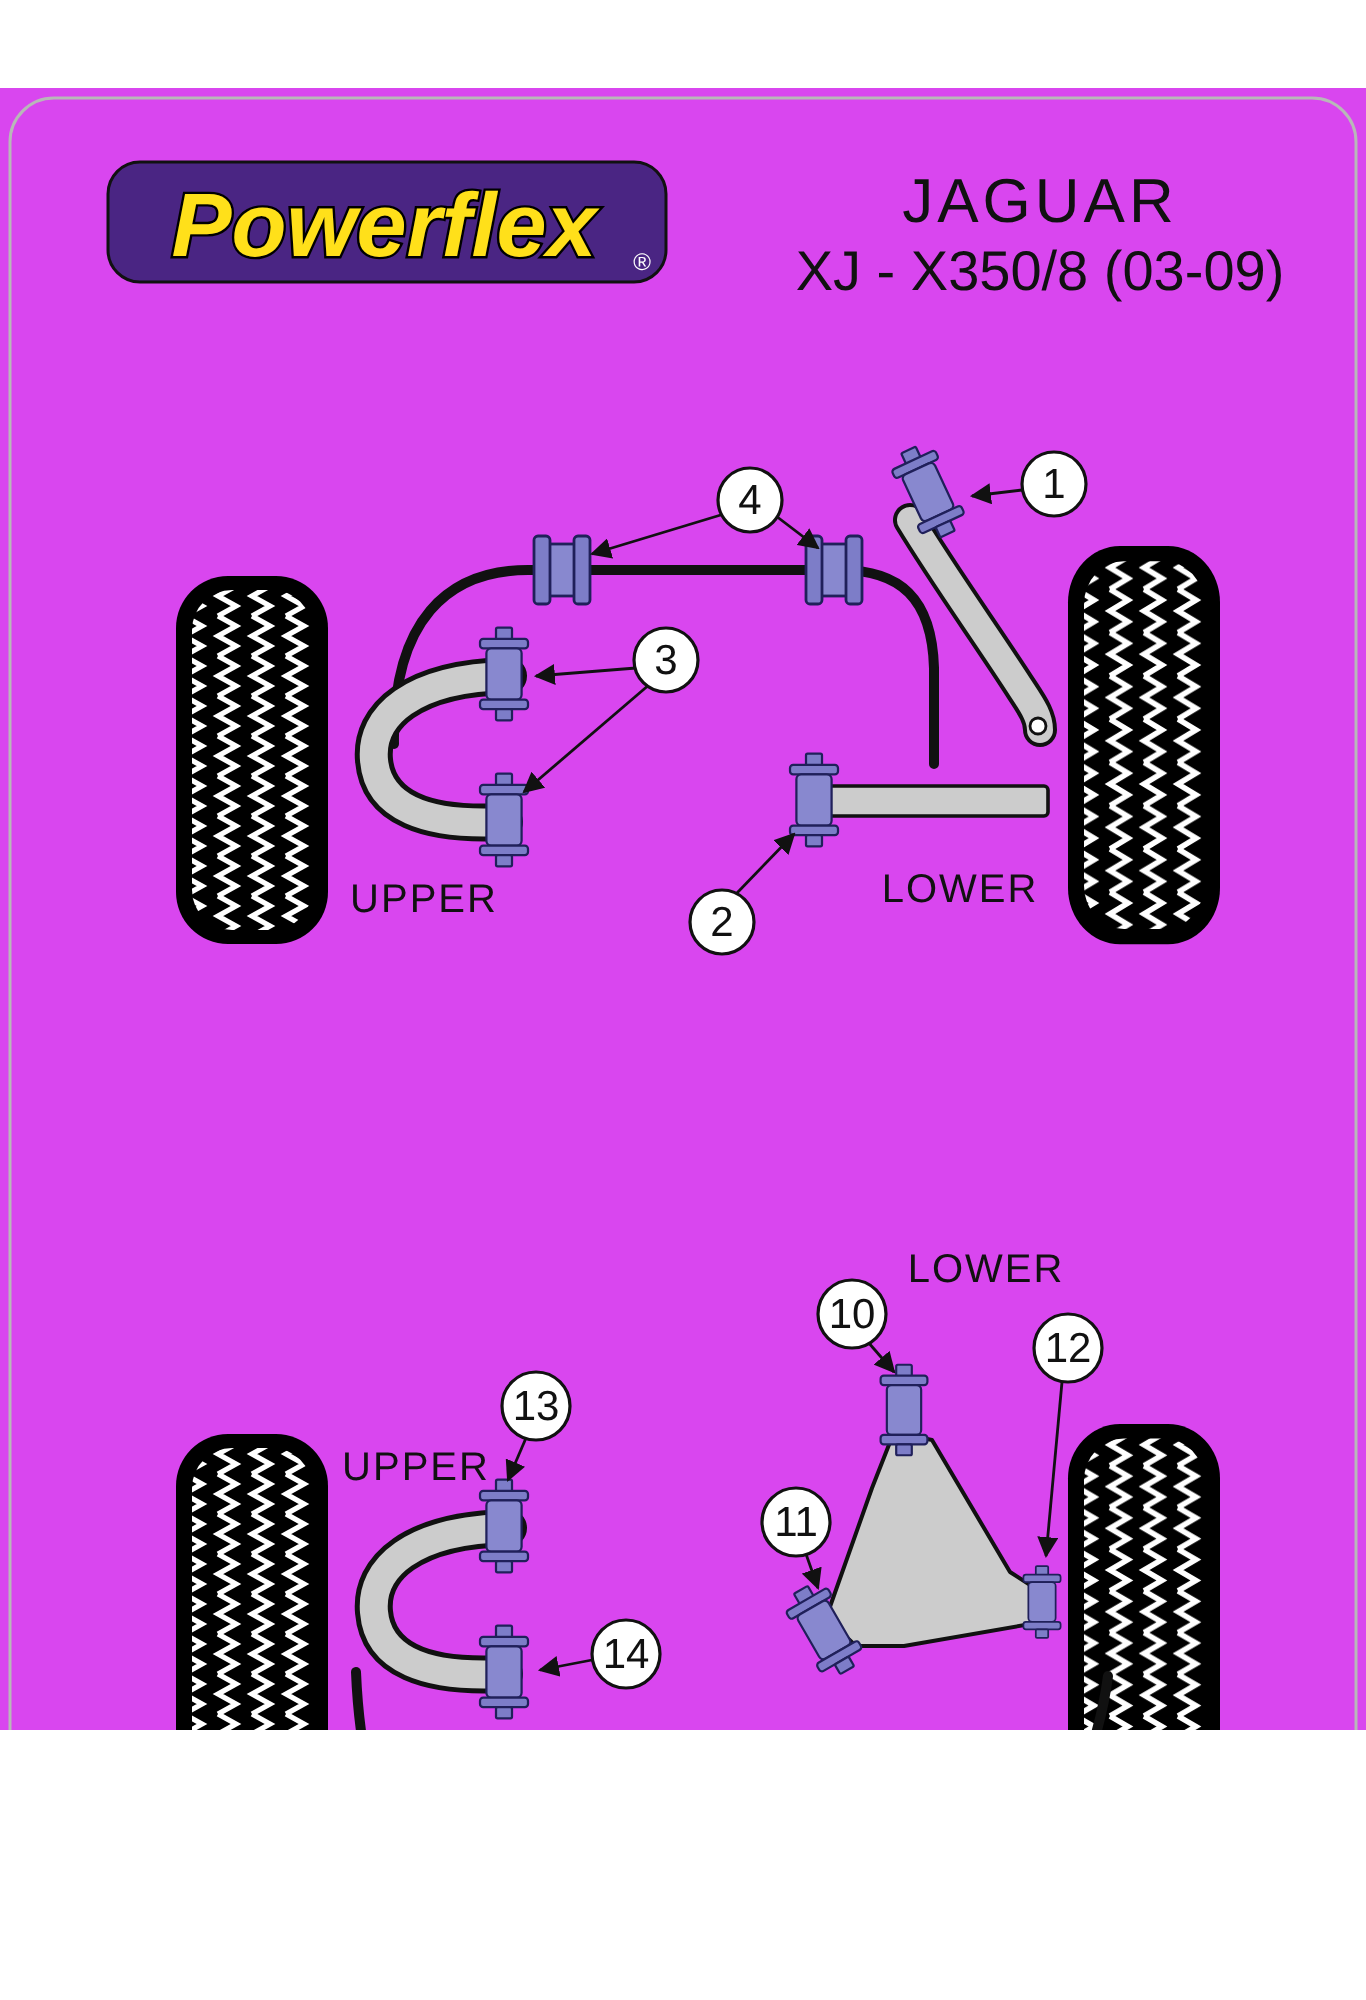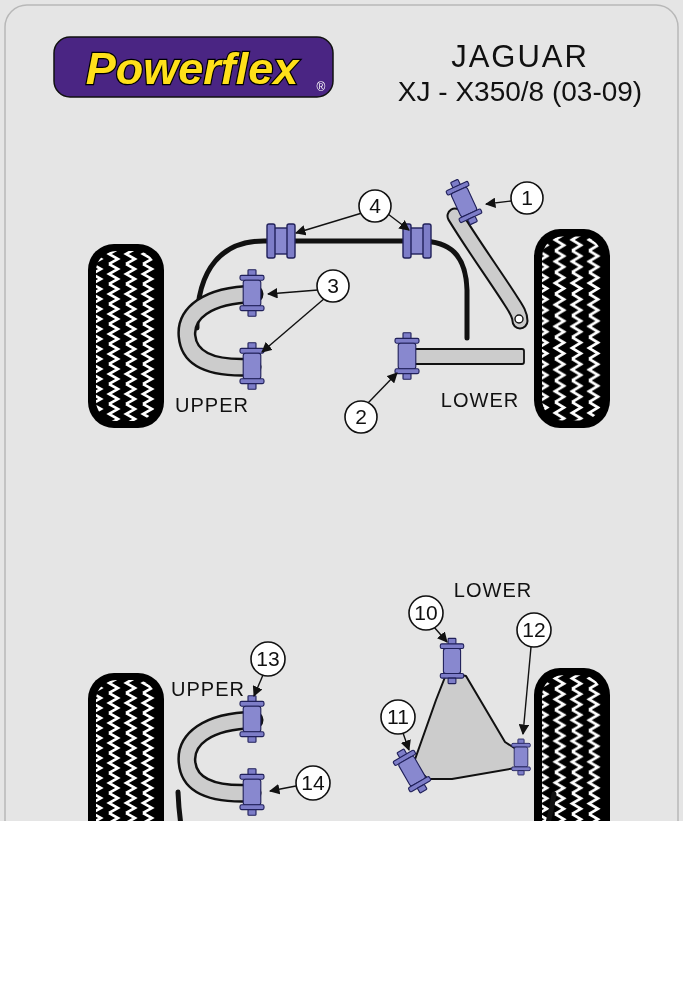--- a/index.html
+++ b/index.html
@@ -1,21 +1,22 @@
 <!DOCTYPE html>
 <html><head>
 <meta charset="utf-8">
 <style>
   html,body{margin:0;padding:0;background:#fff;}
   #sheet{
     position:relative;
     width:683px;height:821px;
-    background:#e5e5e5;
+    background:#d946ef;
     font-family:"Liberation Sans","DejaVu Sans",sans-serif;
     overflow:hidden;
+    margin-top:44px;
   }
   svg{display:block;}
   text{font-family:"Liberation Sans","DejaVu Sans",sans-serif;}
   .callout-num{font-size:21px;fill:#111;text-anchor:middle;}
   .label{font-size:20px;fill:#111;text-anchor:middle;letter-spacing:1px;}
 </style>
 </head>
 <body>
 
 <div id="sheet">

